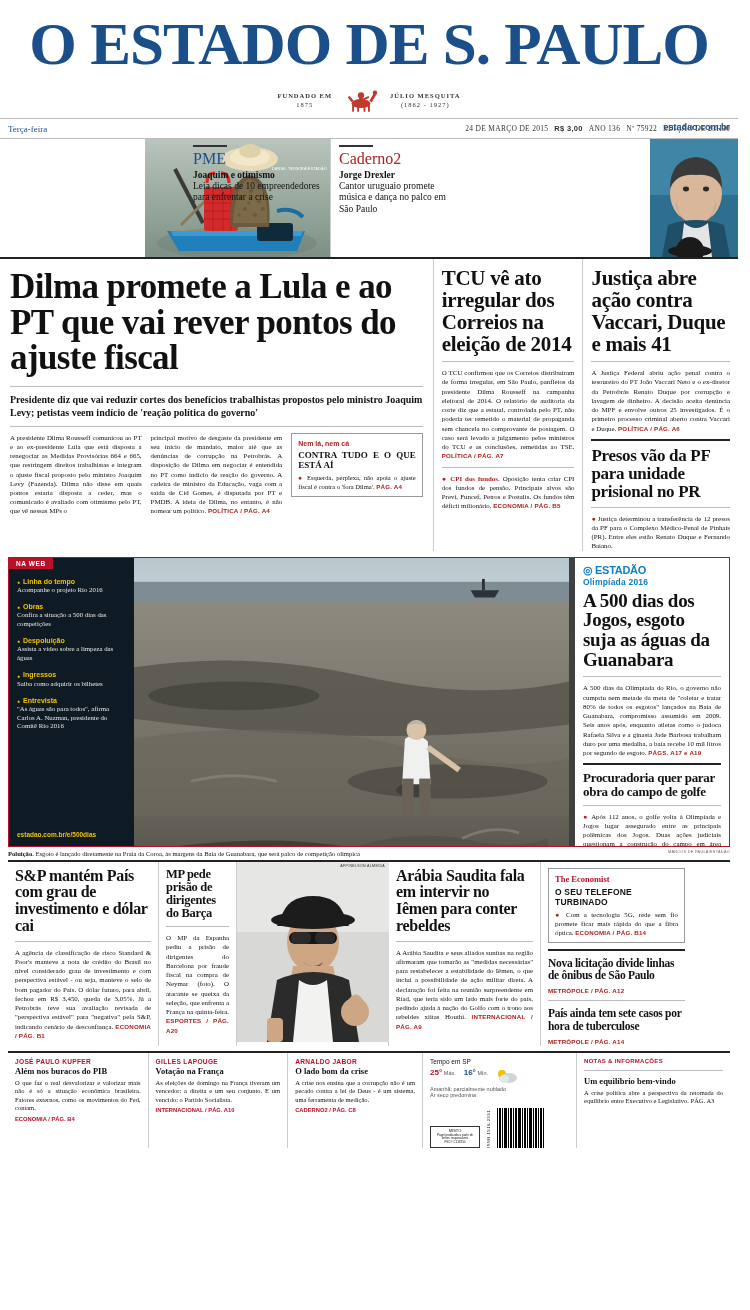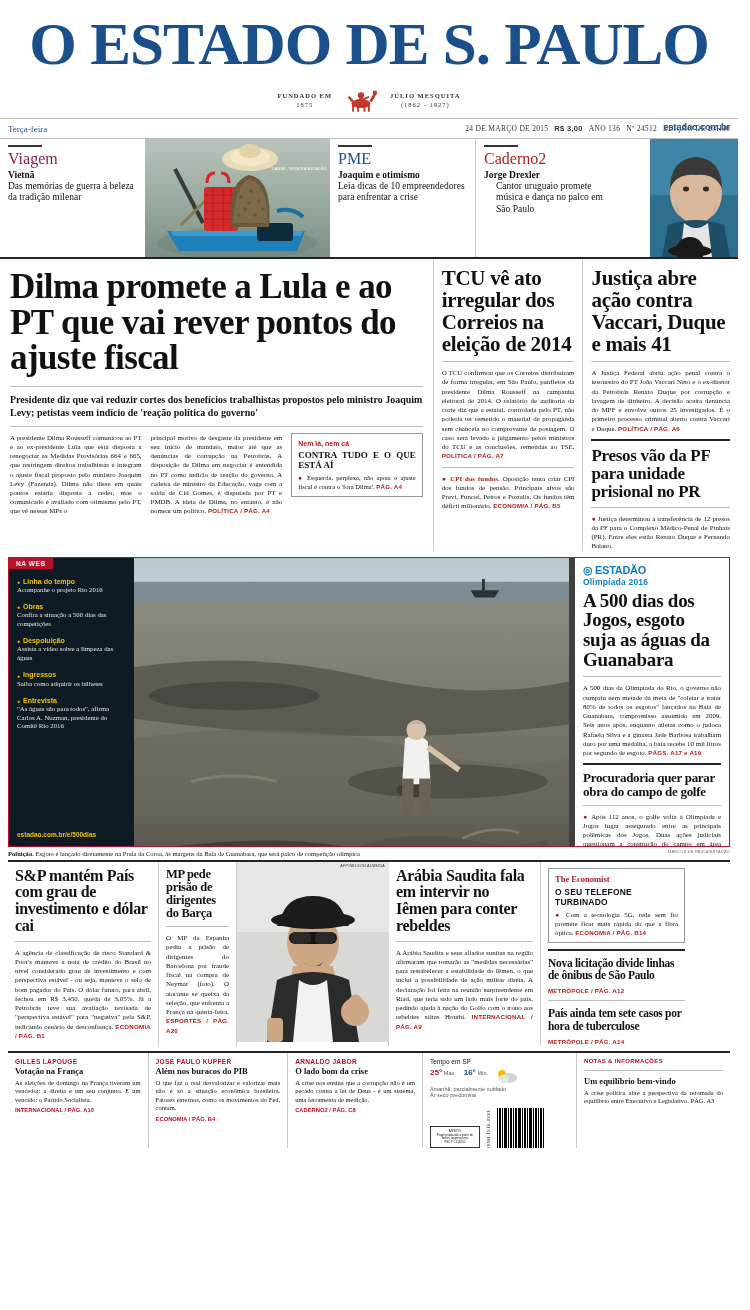--- a/index.html
+++ b/index.html
@@ -189,34 +189,28 @@
       <div class="fb-2">(1862 - 1927)</div>
     </div>
   </div>
 
   <div class="datebar">
     <div class="left">Terça-feira</div>
     <div class="right">
       <span>24 DE MARÇO DE 2015</span>
       <b>R$ 3,00</b>
       <span>ANO 136</span>
-      <span>Nº 24512</span>
+      <span>Nº 75922</span>
       <span>EDIÇÃO DE 23H30</span>
     </div>
   </div>
   <div style="position:absolute;right:8px;top:122px;" class="site-url">estadao.com.br</div>
 
   <div class="teasers">
 
-    <div class="teaser" style="width:145px;">
-      <div class="t-rule"></div>
-      <div class="t-kicker">Viagem</div>
-      <div class="t-sub">Vietnã</div>
-      <div class="t-txt">Das memórias de guerra à beleza da tradição milenar</div>
-    </div>
 
     <div class="teaser-photo">
       <svg width="185" height="118" viewBox="0 0 185 118">
         <defs>
           <linearGradient id="water" x1="0" y1="0" x2="0" y2="1">
             <stop offset="0%" stop-color="#b9c4bc"></stop>
             <stop offset="55%" stop-color="#98a89c"></stop>
             <stop offset="100%" stop-color="#7d8f84"></stop>
           </linearGradient>
         </defs>
@@ -262,21 +256,21 @@
       <div class="t-rule"></div>
       <div class="t-kicker blue">PME</div>
       <div class="t-sub">Joaquim e otimismo</div>
       <div class="t-txt">Leia dicas de 10 empreendedores para enfrentar a crise</div>
     </div>
 
     <div class="teaser" style="width:187px;">
       <div class="t-rule"></div>
       <div class="t-kicker red">Caderno2</div>
       <div class="t-sub">Jorge Drexler</div>
-      <div class="t-txt" style="width:118px;margin-left:12px;">Cantor uruguaio promete música e dança no palco em São Paulo</div>
+      <div class="t-txt" style="width:118px;">Cantor uruguaio promete música e dança no palco em São Paulo</div>
     </div>
 
     <div class="top-right-photo">
       <svg width="88" height="118" viewBox="0 0 88 118">
         <rect width="88" height="118" fill="#2e6e8e"></rect>
         <rect width="88" height="56" fill="#3f86a6"></rect>
         <ellipse cx="46" cy="54" rx="26" ry="30" fill="#d8b79a"></ellipse>
         <path d="M20 50 q0 -30 26 -32 q26 2 26 32 q-6 -16 -26 -14 q-20 -2 -26 14" fill="#3a3a3a"></path>
         <path d="M26 62 q4 26 20 28 q16 -2 20 -28 q-2 22 -20 24 q-18 -2 -20 -24" fill="#6a6258"></path>
         <ellipse cx="36" cy="50" rx="3" ry="2.4" fill="#2a2a2a"></ellipse>
@@ -519,31 +513,31 @@
       <div class="tag tag-red">METRÓPOLE / PÁG. A12</div>
       <div class="rule-thin"></div>
       <div class="sec-head sm" style="font-size:11.5px;">País ainda tem sete casos por hora de tuberculose</div>
       <div class="tag tag-red">METRÓPOLE / PÁG. A14</div>
     </div>
   </div>
 
   <div class="bottom">
 
     <div class="bw" style="width:145px;">
+      <div class="col-name">JOSÉ PAULO KUPFER</div>
+      <div class="col-head">Além nos buracos do PIB</div>
+      <div class="col-body">O que faz o real desvalorizar e valorizar mais não é só a situação econômica brasileira. Fatores externos, como os movimentos do Fed, contam.</div>
+      <div class="col-ref">ECONOMIA / PÁG. B4</div>
+    </div>
+
+    <div class="bw" style="width:145px;">
       <div class="col-name">GILLES LAPOUGE</div>
       <div class="col-head">Votação na França</div>
       <div class="col-body">As eleições de domingo na França tiveram um vencedor: a direita e um seu conjunto. E um vencido: o Partido Socialista.</div>
       <div class="col-ref">INTERNACIONAL / PÁG. A10</div>
-    </div>
-
-    <div class="bw" style="width:145px;">
-      <div class="col-name">JOSÉ PAULO KUPFER</div>
-      <div class="col-head">Além nos buracos do PIB</div>
-      <div class="col-body">O que faz o real desvalorizar e valorizar mais não é só a situação econômica brasileira. Fatores externos, como os movimentos do Fed, contam.</div>
-      <div class="col-ref">ECONOMIA / PÁG. B4</div>
     </div>
 
     <div class="bw" style="width:140px;">
       <div class="col-name">ARNALDO JABOR</div>
       <div class="col-head">O lado bom da crise</div>
       <div class="col-body">A crise nos ensina que a corrupção não é um pecado contra a lei de Deus - é um sistema, uma ferramenta de medição.</div>
       <div class="col-ref">CADERNO2 / PÁG. C8</div>
     </div>
 
     <div class="bw weather" style="width:160px;">

